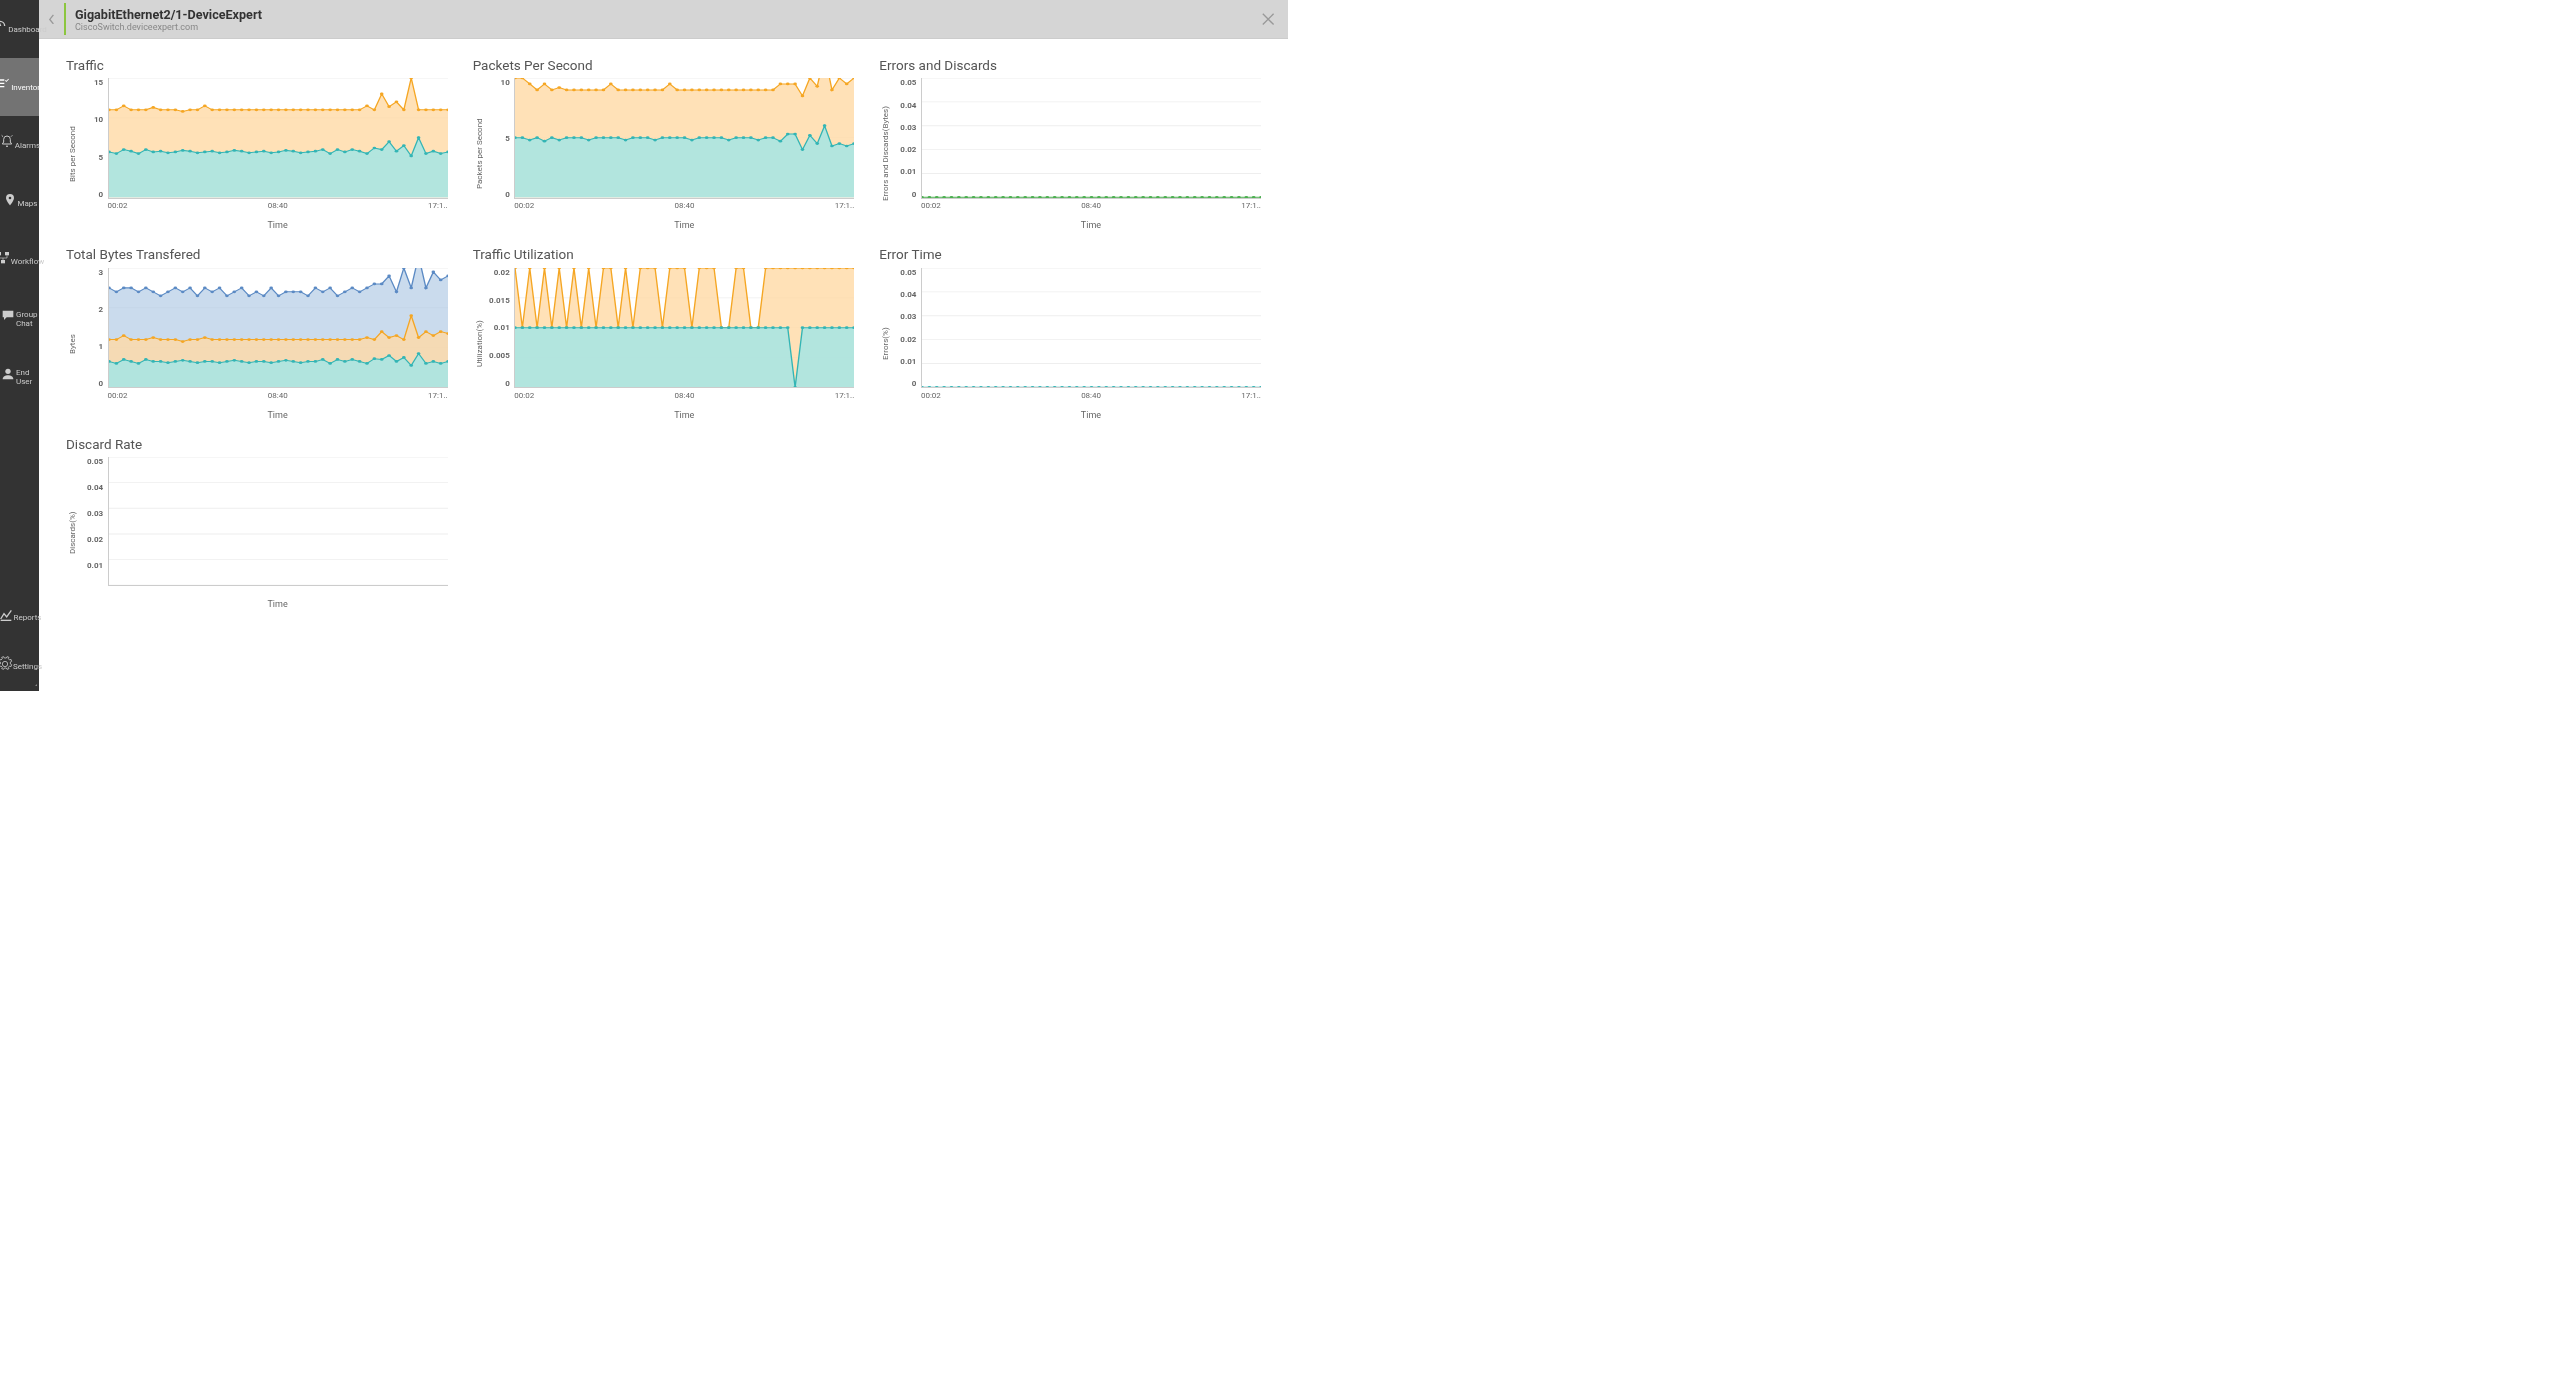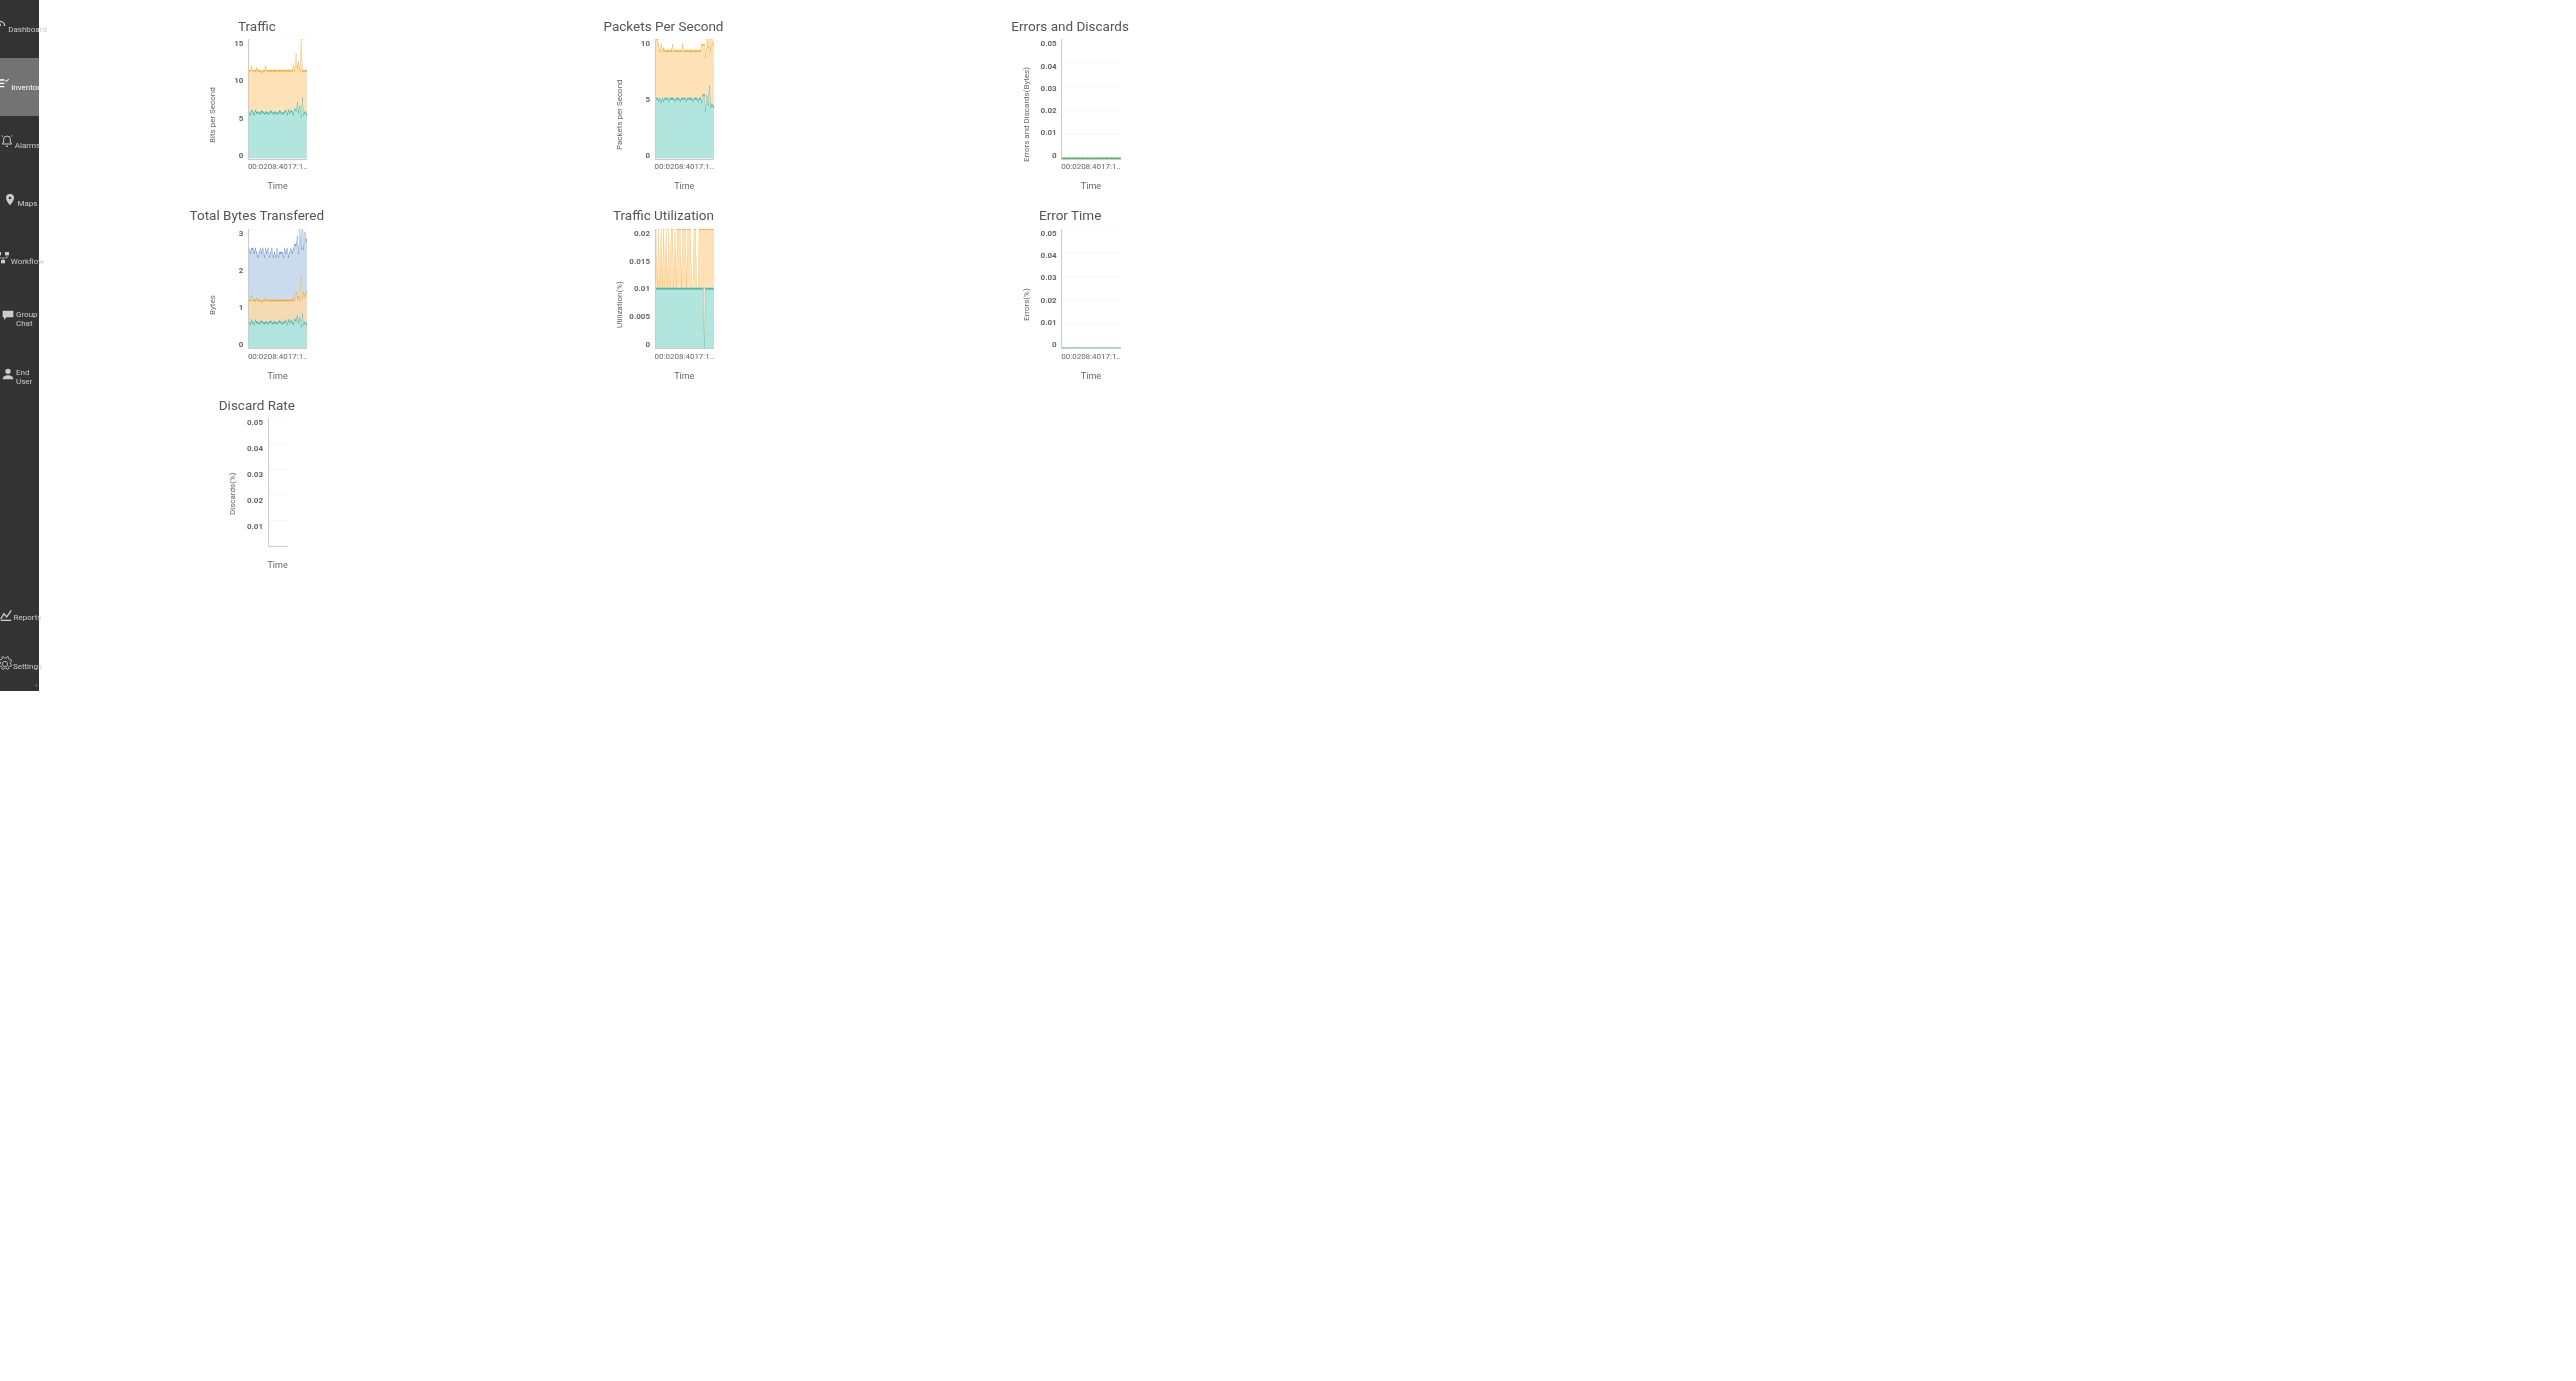--- a/index.html
+++ b/index.html
@@ -105,21 +105,20 @@
   padding: 18px 27px;
 }
 .chart-grid {
   display: grid;
   grid-template-columns: repeat(3, 1fr);
   gap: 16px 25px;
 }
 .chart-card {
   display: flex;
   flex-direction: column;
-  align-items: center;
 }
 .chart-title {
   font-size: 13.5px;
   color: #555;
   margin-bottom: 5.4px;
   font-weight: 400;
 }
 .chart-body {
   display: flex;
   height: 152px;
@@ -256,20 +255,36 @@
       <span class="icon"><svg viewBox="0 0 24 24">
             <path d="M12 8a4 4 0 1 0 0 8 4 4 0 0 0 0-8zm8 4l2 1-1 3-2-1-2 2 1 2-3 1-1-2h-3l-1 2-3-1 1-2-2-2-2 1-1-3 2-1v-3l-2-1 1-3 2 1 2-2-1-2 3-1 1 2h3l1-2 3 1-1 2 2 2 2-1 1 3-2 1z" fill="none" stroke="#ccc" stroke-width="1.2"></path>
           </svg></span>
       <span>Settings</span>
       <span class="submenu-indicator"></span>
     </div>
   </div>
 </div>
 
 <div class="main">
+  <div class="header">
+    <div class="back-btn">
+      <svg width="7.2" height="10.8" viewBox="0 0 8 12">
+          <path d="M6 1L2 6l4 5" stroke="#999" stroke-width="1.5" fill="none"></path>
+        </svg>
+    </div>
+    <div class="title-block">
+      <span class="title-main">GigabitEthernet2/1-DeviceExpert</span>
+      <span class="title-sub">CiscoSwitch.deviceexpert.com</span>
+    </div>
+    <div class="close-btn">
+      <svg width="14.4" height="14.4" viewBox="0 0 16 16">
+          <path d="M2 2l12 12M14 2L2 14" stroke="#999" stroke-width="1.5"></path>
+        </svg>
+    </div>
+  </div>
 
   <div class="content">
     <div class="chart-grid" id="chart-grid">
         <div class="chart-card">
           <div class="chart-title">Traffic</div>
           <div class="chart-body">
             <div class="y-axis-label">Bits per Second</div>
             <div class="plot-col">
               <div class="y-ticks-plot">
                 <div class="y-ticks">

